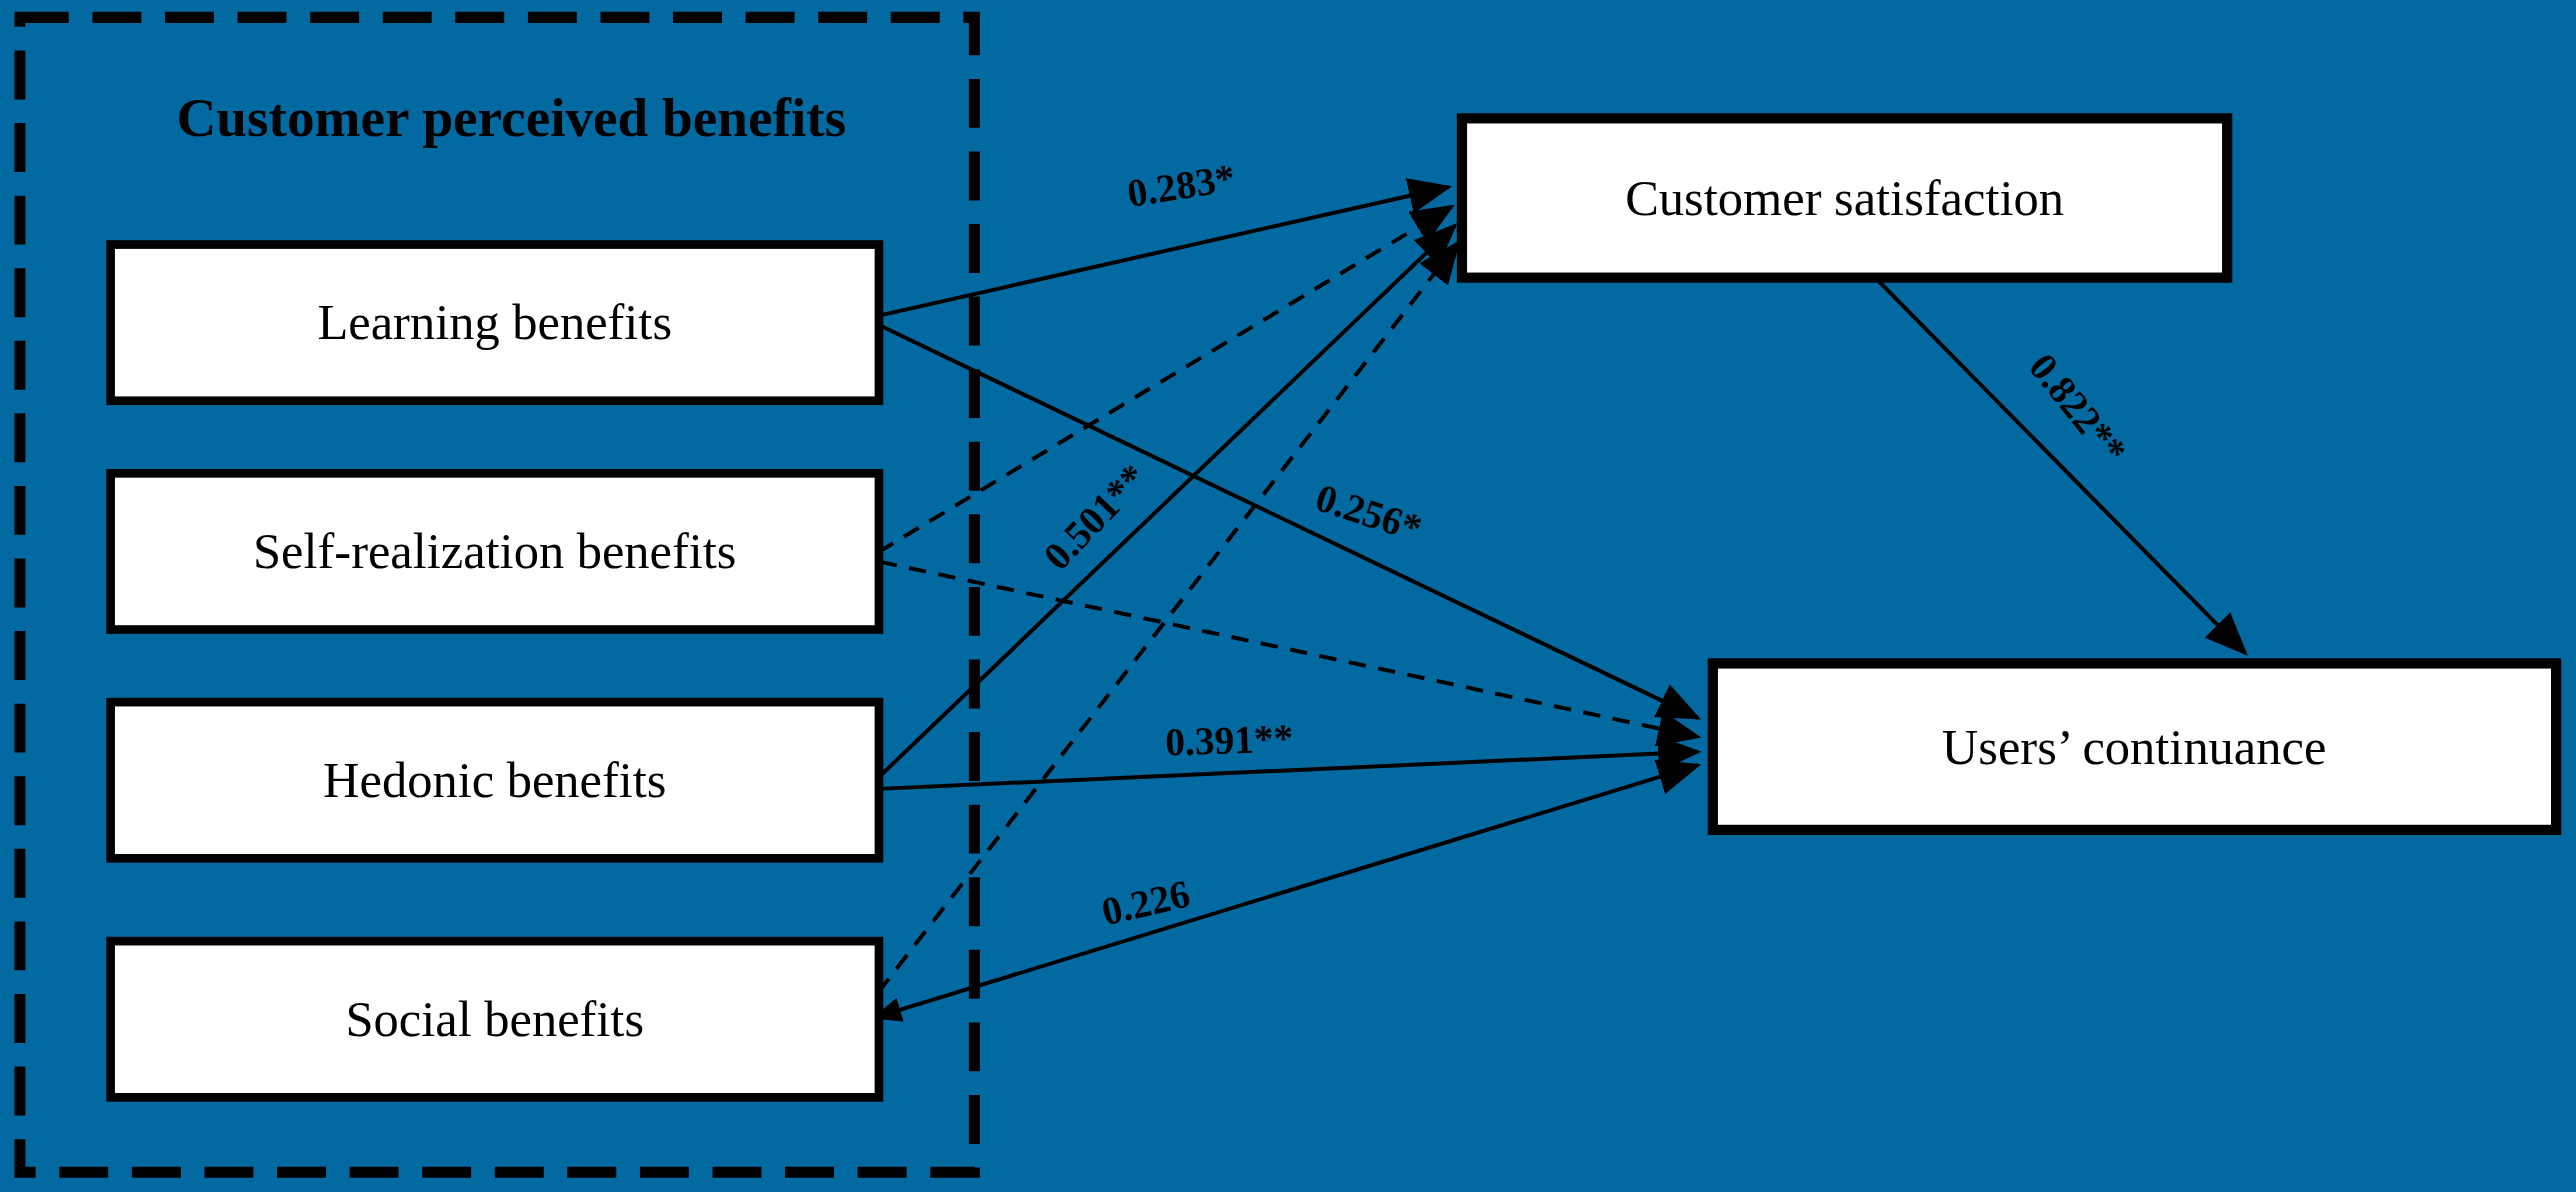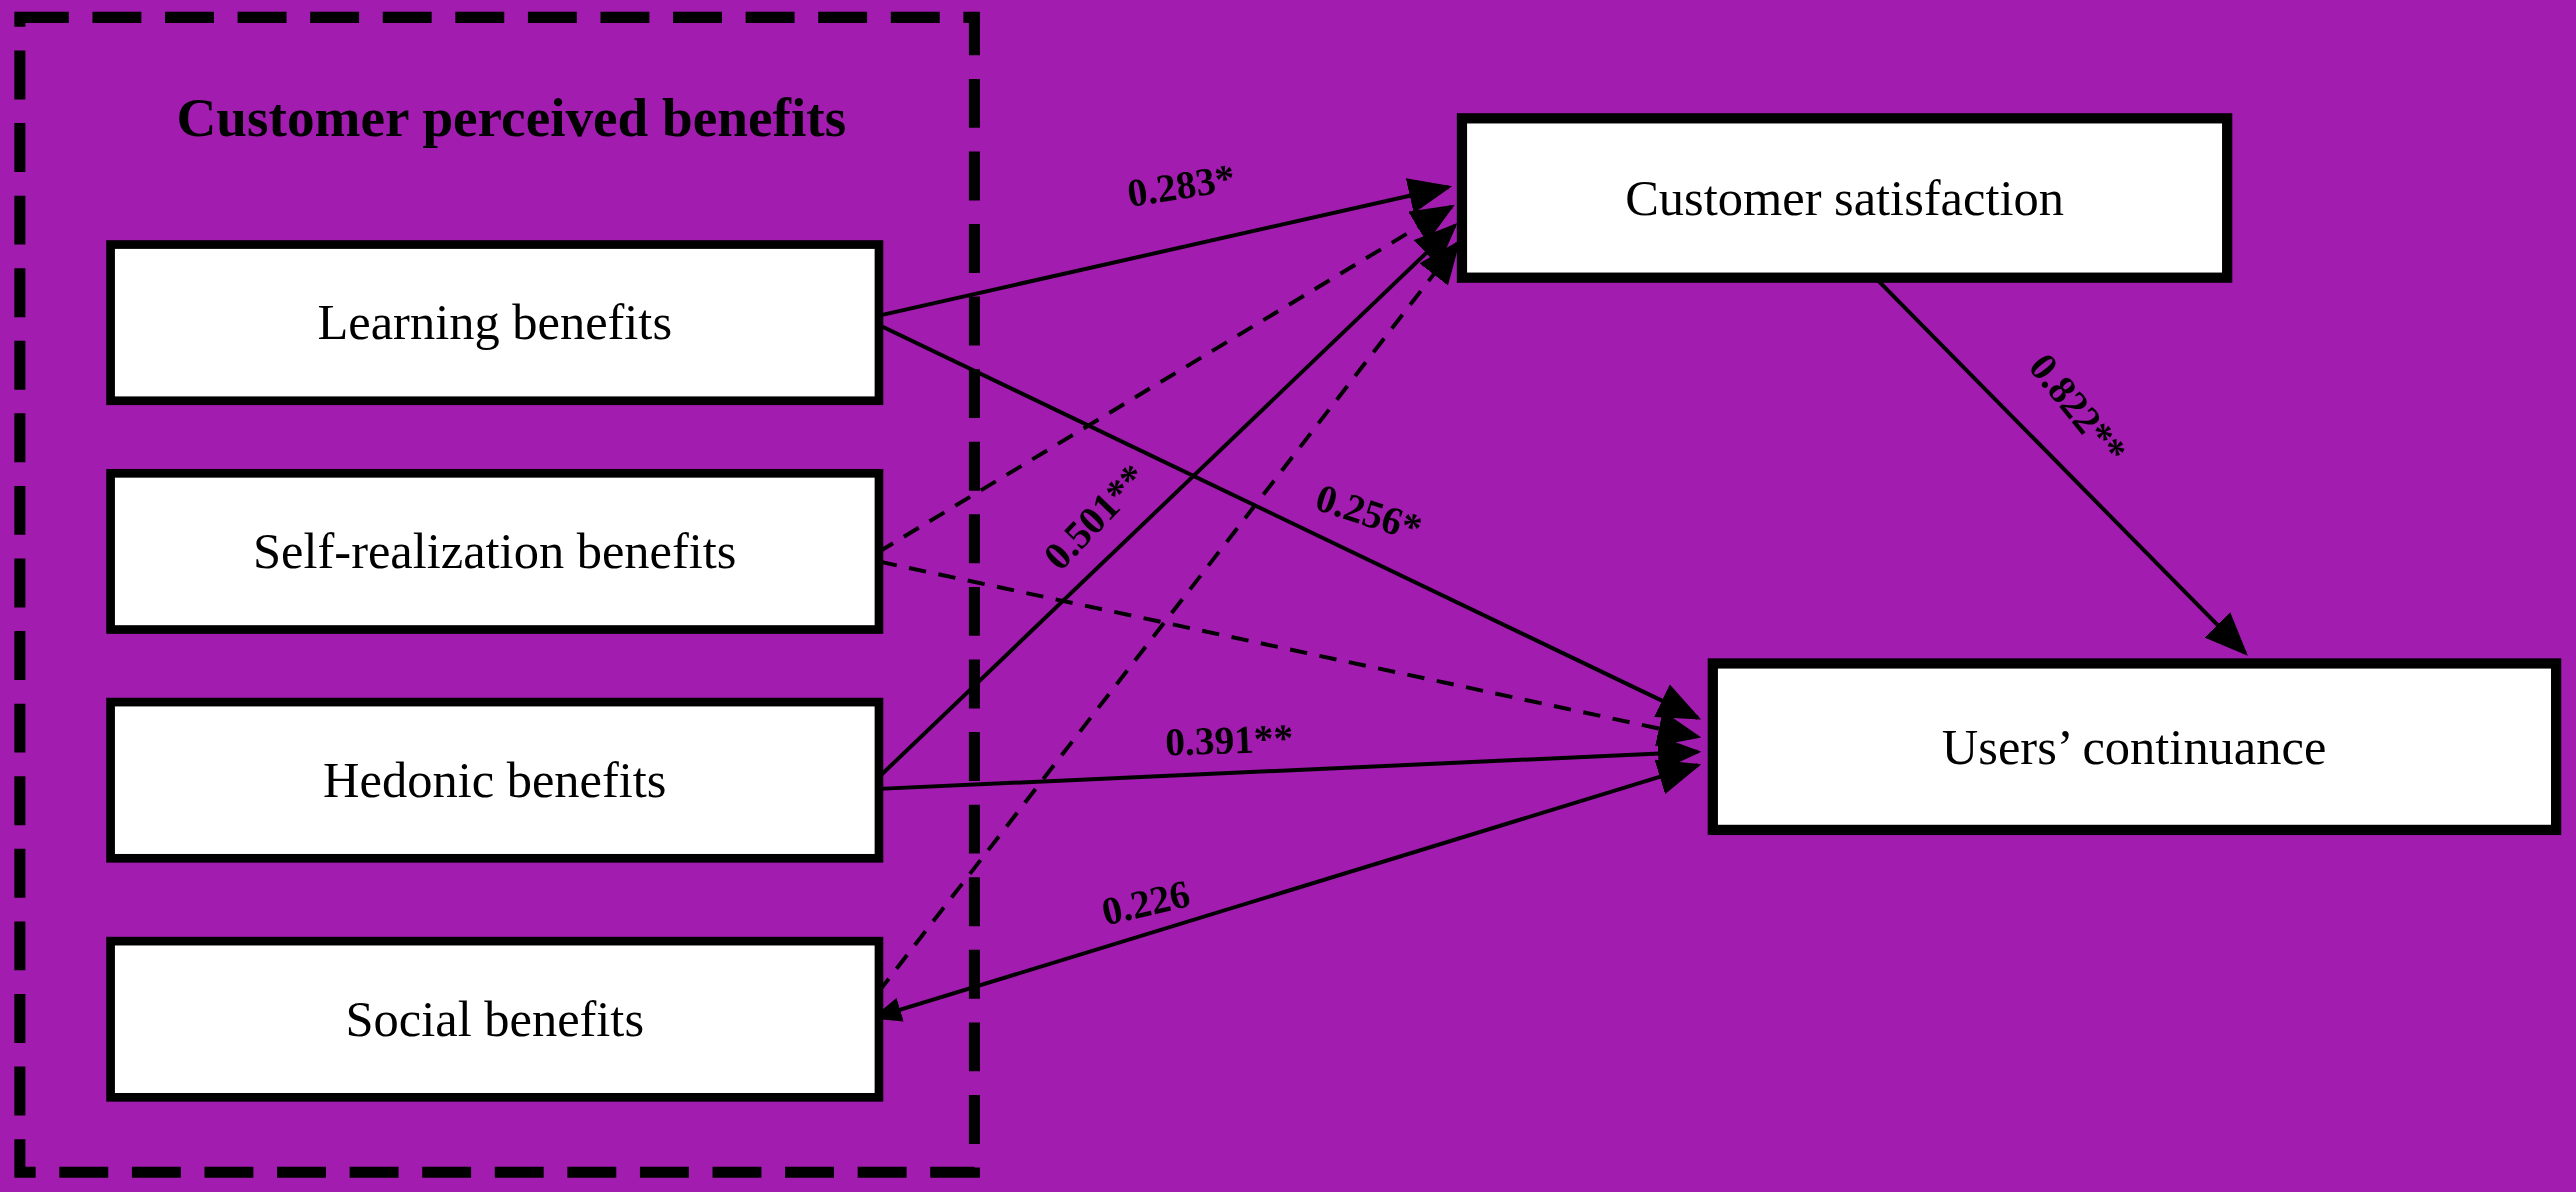--- a/index.html
+++ b/index.html
@@ -4,21 +4,21 @@
 <style>
   html, body {
     margin: 0;
     padding: 0;
     background: #ffffff;
   }
   #stage {
     position: relative;
     width: 2576px;
     height: 1192px;
-    background: #a21caf;
+    background: #0369a1;
   }
   svg {
     display: block;
     width: 2576px;
     height: 1192px;
   }
   .construct-box {
     fill: #ffffff;
     stroke: #000000;
     stroke-width: 11;

